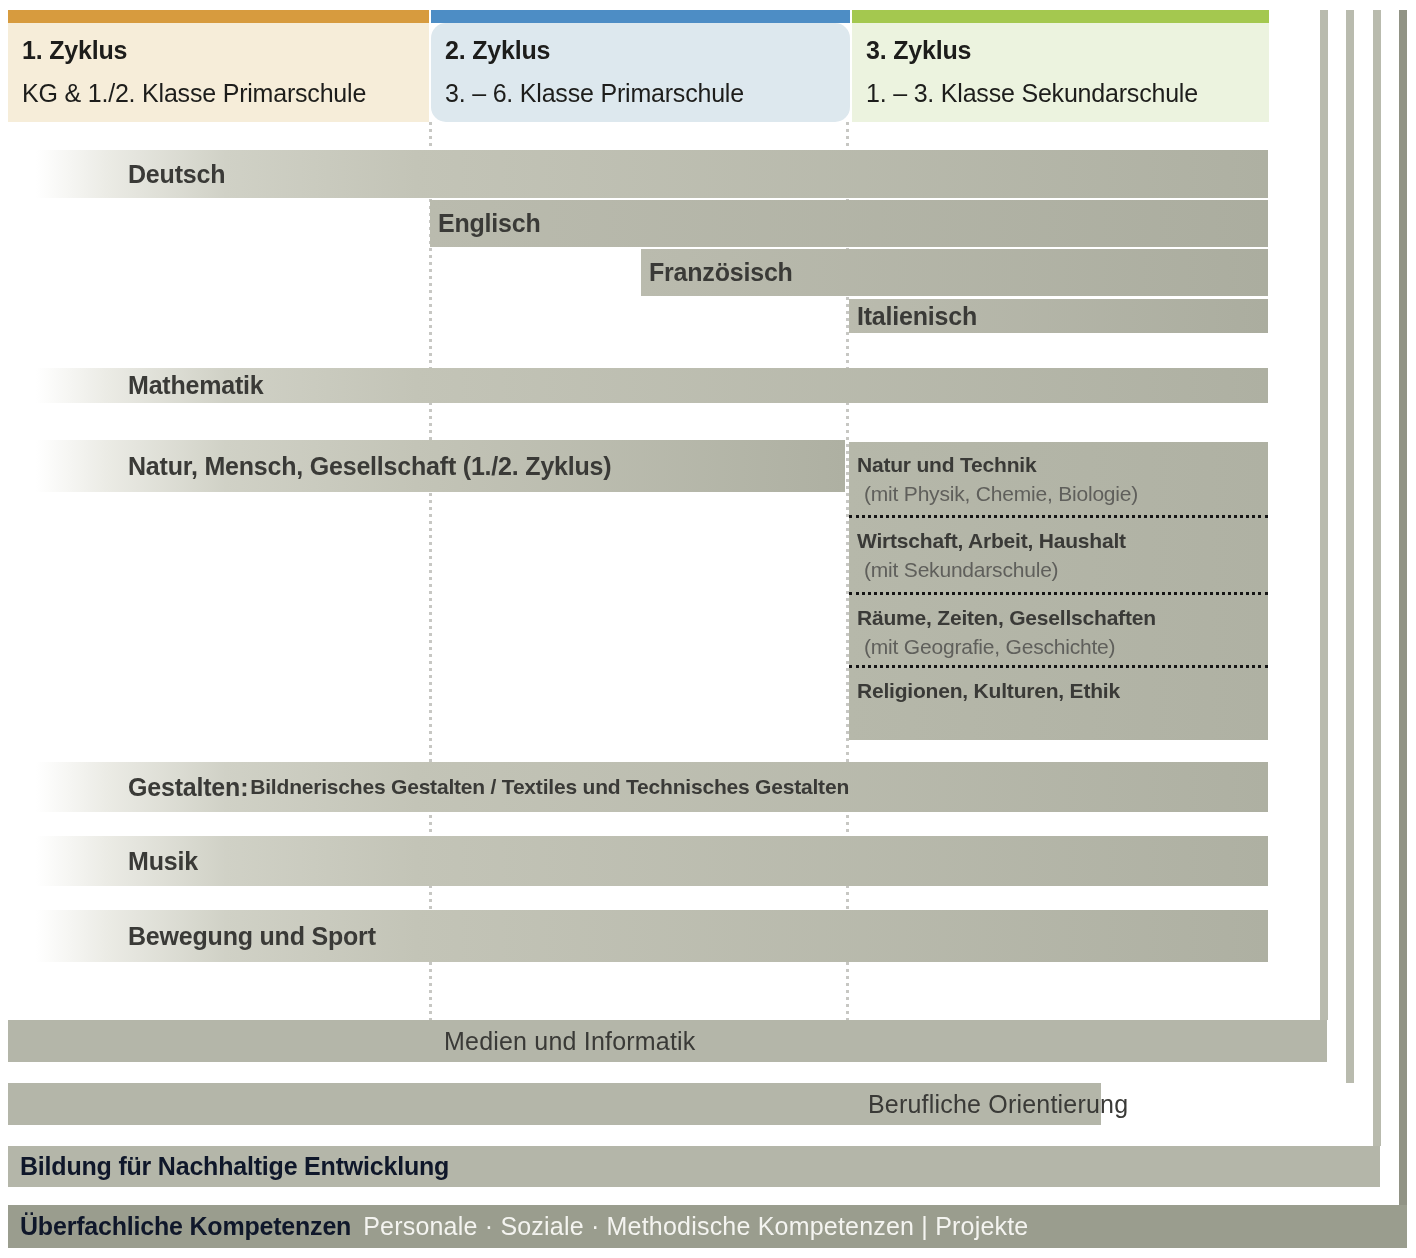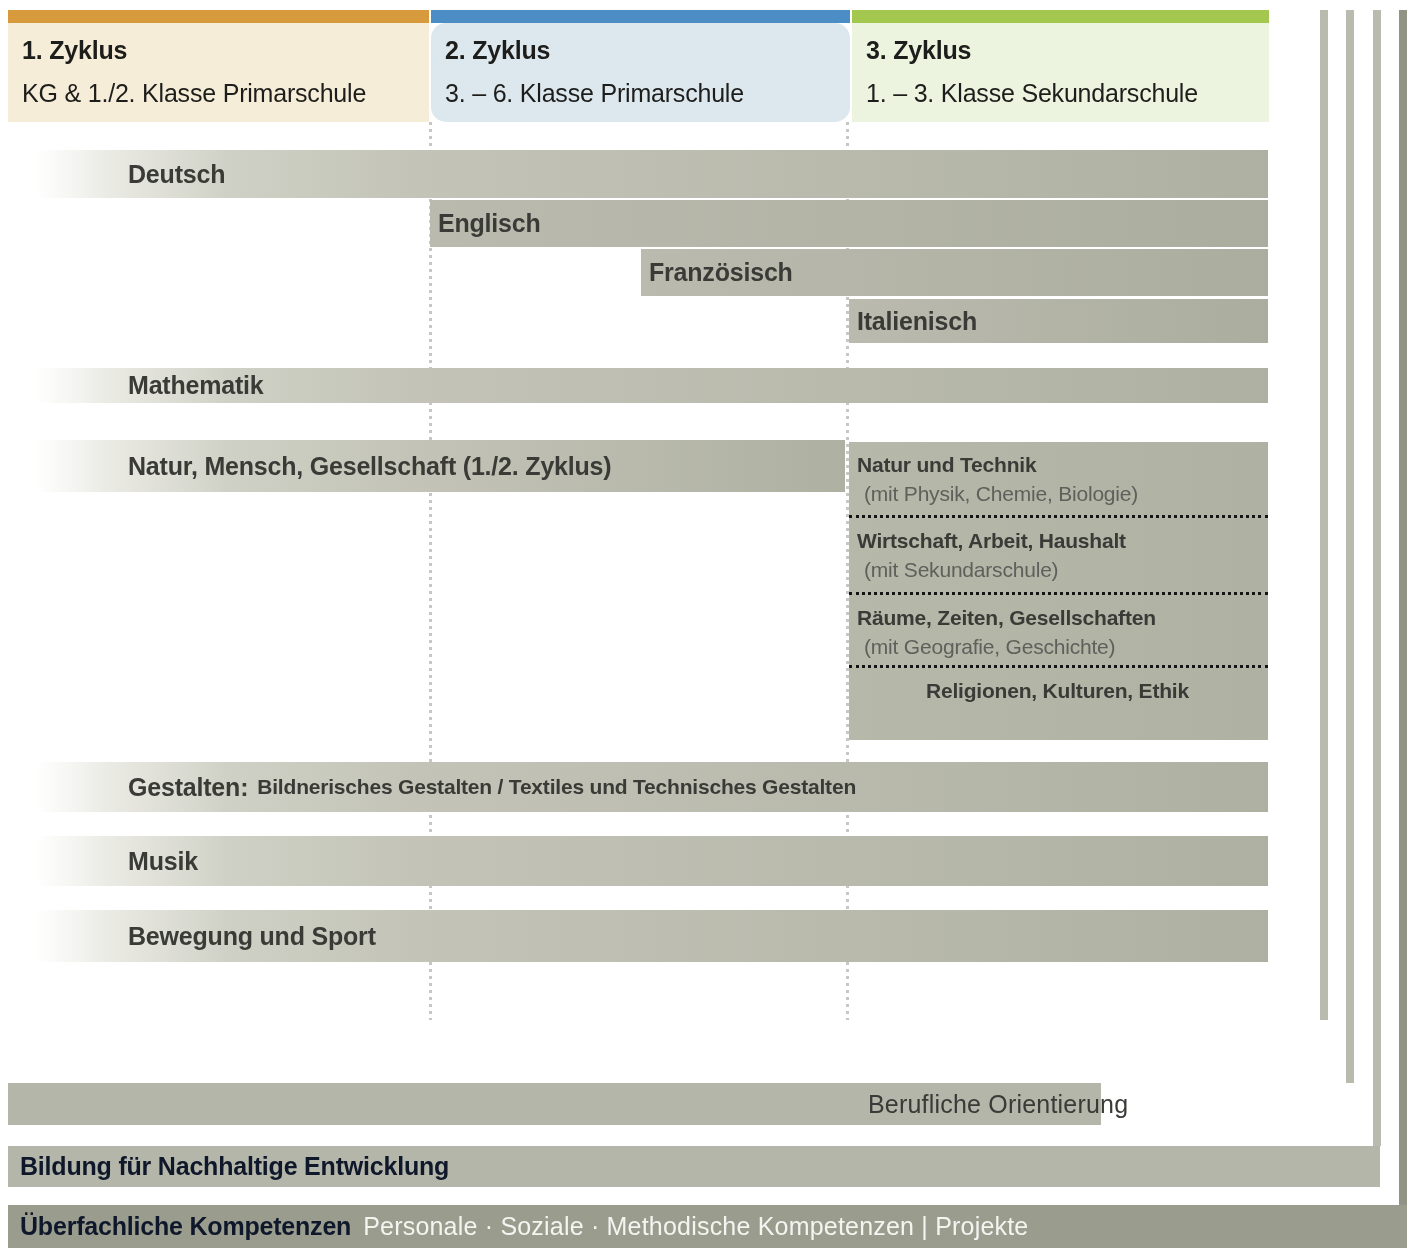--- a/index.html
+++ b/index.html
@@ -25,36 +25,36 @@
 
   
   .row{position:absolute;display:flex;align-items:center;z-index:1;box-sizing:border-box;}
   .row.fade{left:36px;width:1232px;padding-left:92px;
     background:linear-gradient(90deg,rgba(255,255,255,0) 0px,rgba(232,232,225,0.85) 70px,#d0d1c6 190px,#c3c4b7 380px,#aeb0a2 1232px);}
   .row.solid{background:linear-gradient(90deg,#babbae 0%,#abad9f 100%);padding-left:8px;}
   .row-label{font-size:25px;font-weight:700;color:#3a3a37;letter-spacing:-0.2px;white-space:nowrap;}
   .row-deutsch{top:150px;height:48px;}
   .row-englisch{top:200px;height:47px;left:430px;width:838px;}
   .row-franzoesisch{top:249px;height:47px;left:641px;width:627px;padding-left:10px;}
-  .row-italienisch{top:299px;height:44px;left:849px;width:419px;}
+  .row-italienisch{top:299px;height:34px;left:849px;width:419px;}
   .row-mathematik{top:368px;height:35px;}
   .row-nmg{top:440px;height:52px;left:36px;width:809px;
     background:linear-gradient(90deg,rgba(255,255,255,0) 0px,rgba(232,232,225,0.85) 70px,#d0d1c6 190px,#c3c4b7 380px,#aeb0a2 809px);
     padding-left:92px;}
   .row-gestalten{top:762px;height:50px;}
   .row-musik{top:836px;height:50px;}
   .row-bewegung{top:910px;height:52px;}
-  .gestalten-detail{font-size:21px;font-weight:700;color:#3a3a37;margin-left:9px;letter-spacing:-0.2px;white-space:nowrap;}
+  .gestalten-detail{font-size:21px;font-weight:700;color:#3a3a37;margin-left:2px;letter-spacing:-0.2px;white-space:nowrap;}
 
   
   .nmg-block{position:absolute;left:849px;top:442px;width:419px;height:298px;z-index:1;
     background:linear-gradient(90deg,#b6b8aa 0%,#afb1a3 100%);box-sizing:border-box;}
   .nmg-sec{box-sizing:border-box;padding:11px 10px 0 8px;}
   .nmg-sec.sep{border-top:3px dotted #141414;}
-  .nmg-sec1{height:73px;} .nmg-sec2{height:77px;} .nmg-sec3{height:73px;} .nmg-sec4{height:75px;text-align:center;}
+  .nmg-sec1{height:73px;} .nmg-sec2{height:77px;} .nmg-sec3{height:73px;} .nmg-sec4{height:75px;}
   .nmg-title{font-size:21px;font-weight:700;color:#3a3a37;letter-spacing:-0.2px;}
   .nmg-detail{font-size:21px;font-weight:400;color:#5f5f5b;margin-top:5px;padding-left:7px;letter-spacing:-0.2px;}
 
   
   .xbar{position:absolute;left:8px;display:flex;align-items:center;z-index:1;box-sizing:border-box;}
   .xbar1{top:1020px;height:42px;width:1319px;padding-left:436px;background:#b4b6a9;}
   .xbar2{top:1083px;height:42px;width:1093px;padding-left:860px;background:#b4b6a9;}
   .xbar3{top:1146px;height:41px;width:1372px;padding-left:12px;background:#b4b6a9;}
   .xbar4{top:1205px;height:43px;width:1399px;padding-left:12px;background:#9a9d8e;}
   .xbar-light{font-size:25px;font-weight:400;color:#3a3a37;letter-spacing:0.2px;white-space:nowrap;}
@@ -144,20 +144,23 @@
     <span class="row-label">Gestalten:</span>
     <span class="gestalten-detail">Bildnerisches Gestalten / Textiles und Technisches Gestalten</span>
   </div>
   <div class="row fade row-musik">
     <span class="row-label">Musik</span>
   </div>
   <div class="row fade row-bewegung">
     <span class="row-label">Bewegung und Sport</span>
   </div>
 
+  <div class="xbar xbar1">
+    <span class="xbar-light">Medien und Informatik</span>
+  </div>
   <div class="xbar xbar2">
     <span class="xbar-light">Berufliche Orientierung</span>
   </div>
   <div class="xbar xbar3">
     <span class="xbar-bold-white">Bildung für Nachhaltige Entwicklung</span>
   </div>
   <div class="xbar xbar4">
     <span class="xbar-bold-white">Überfachliche Kompetenzen</span>
     <span class="xbar-light-white">Personale · Soziale · Methodische Kompetenzen | Projekte</span>
   </div>

